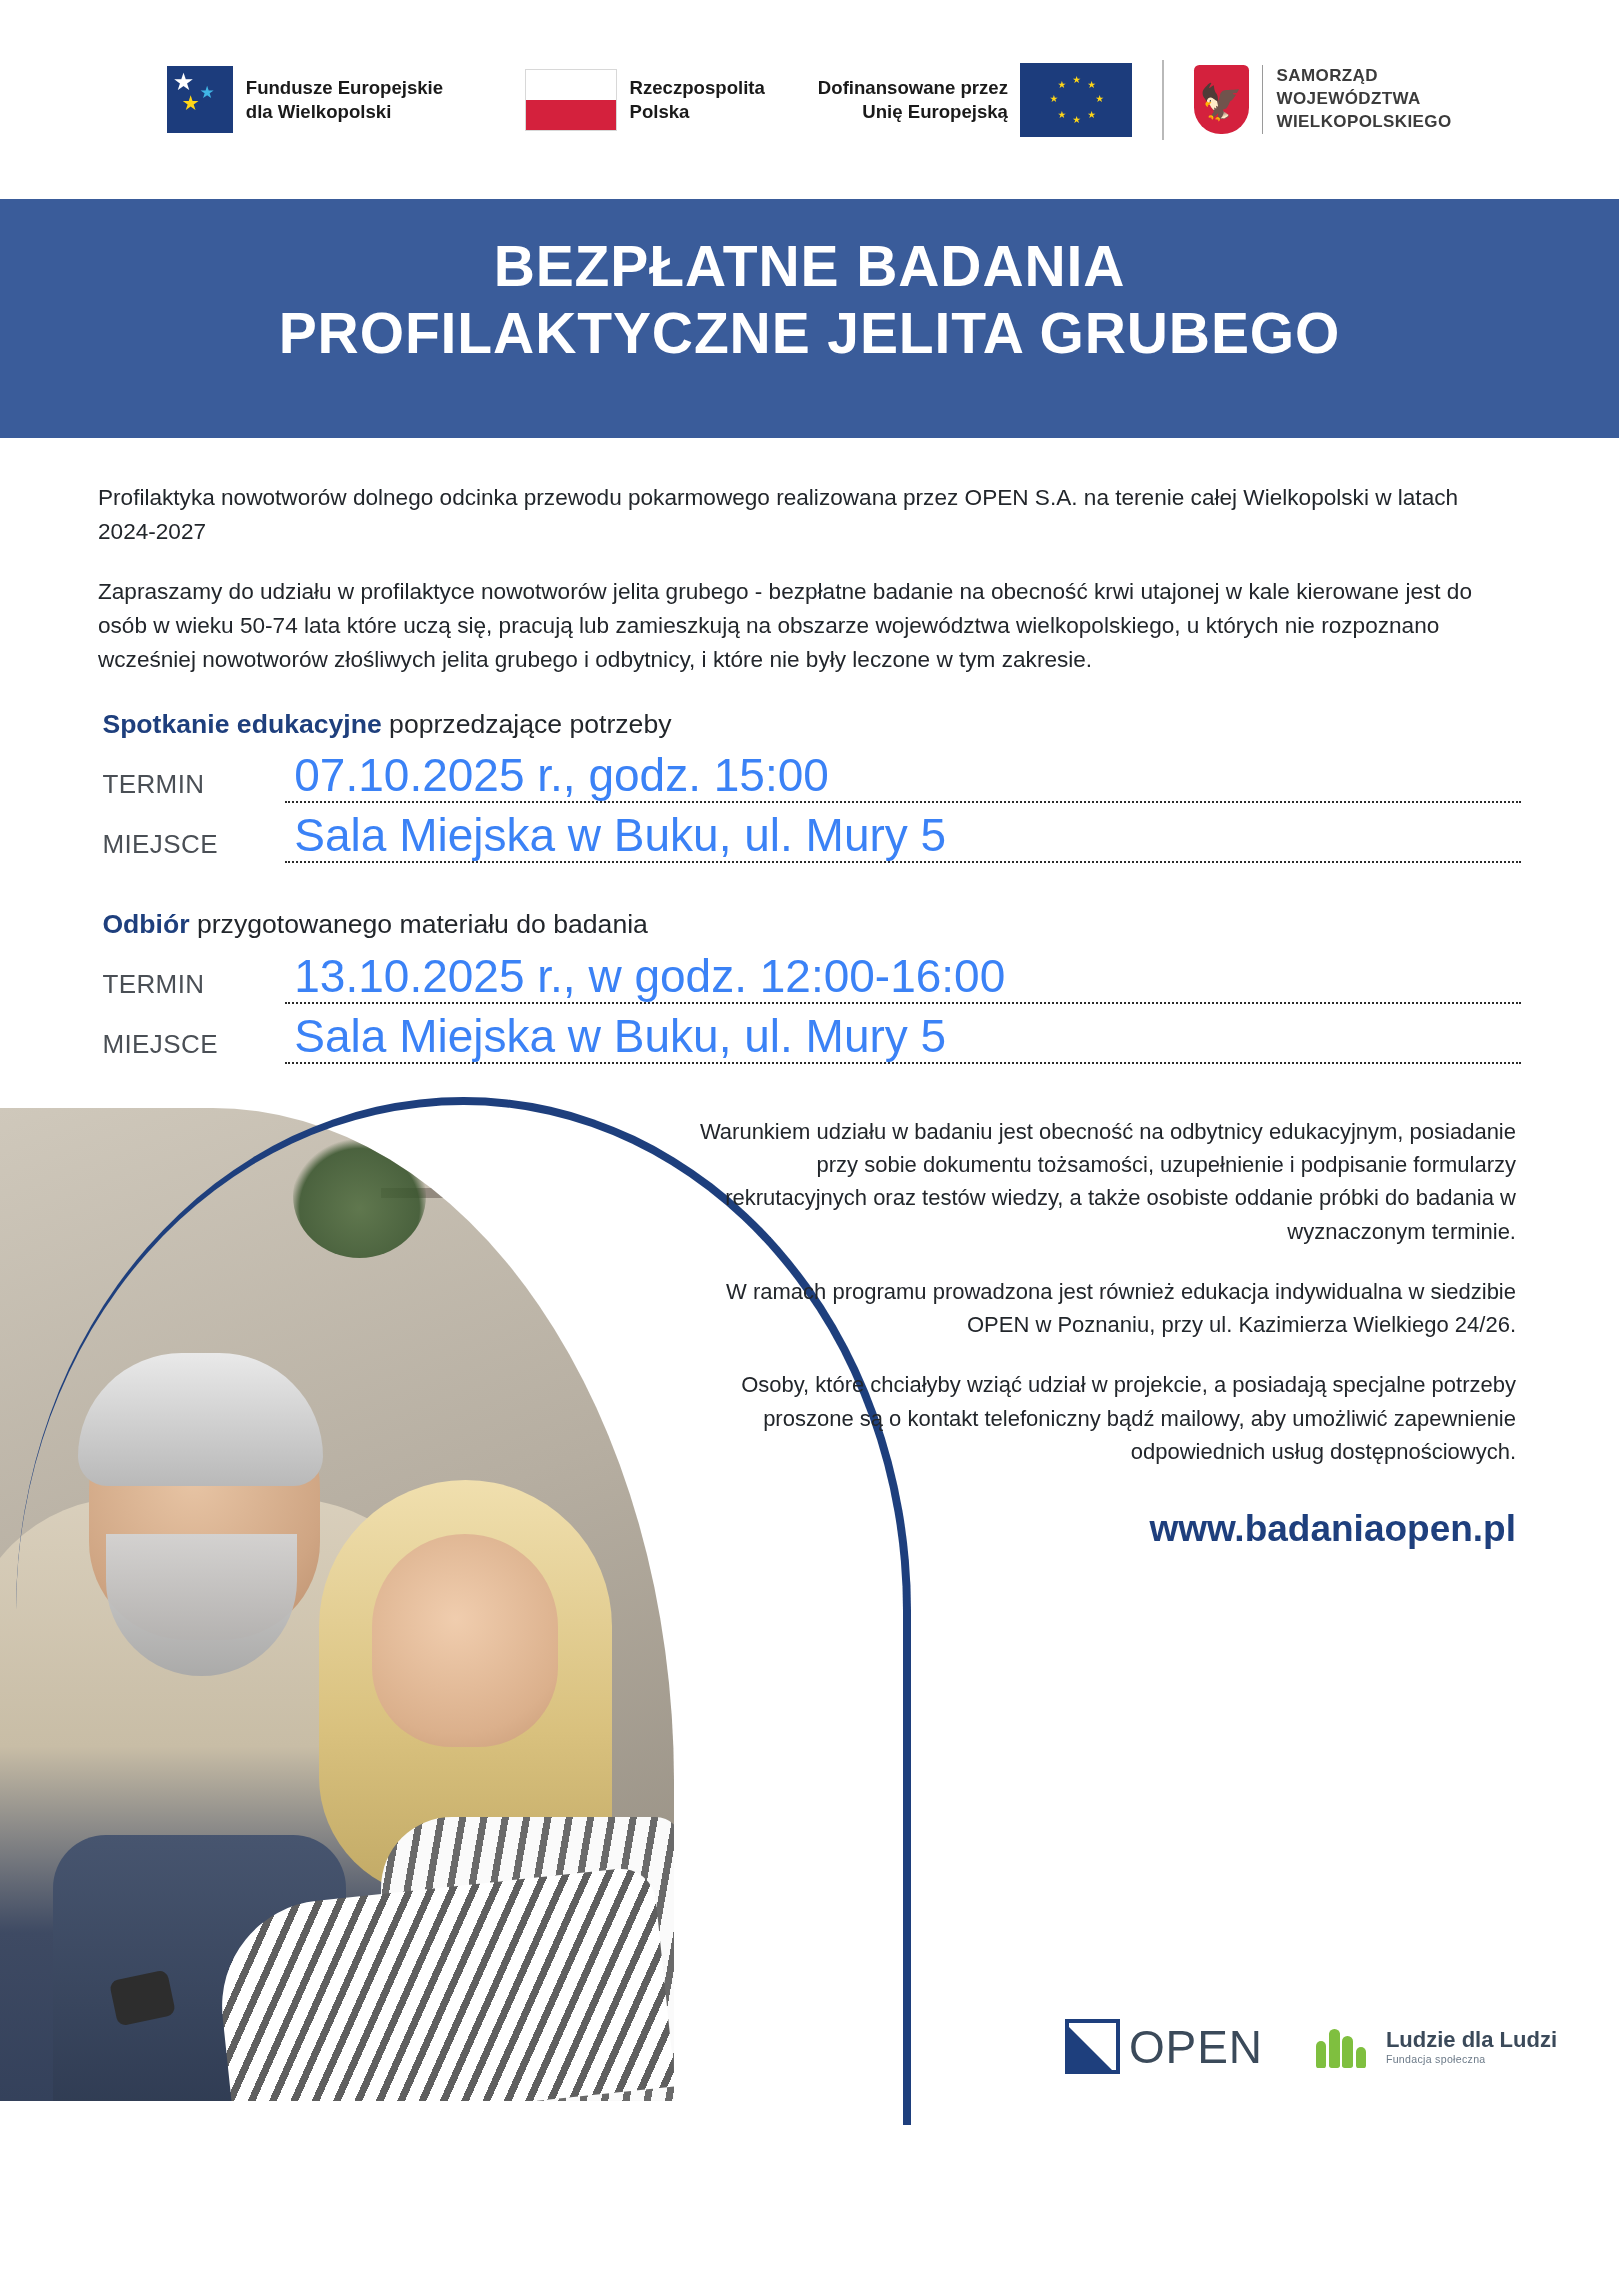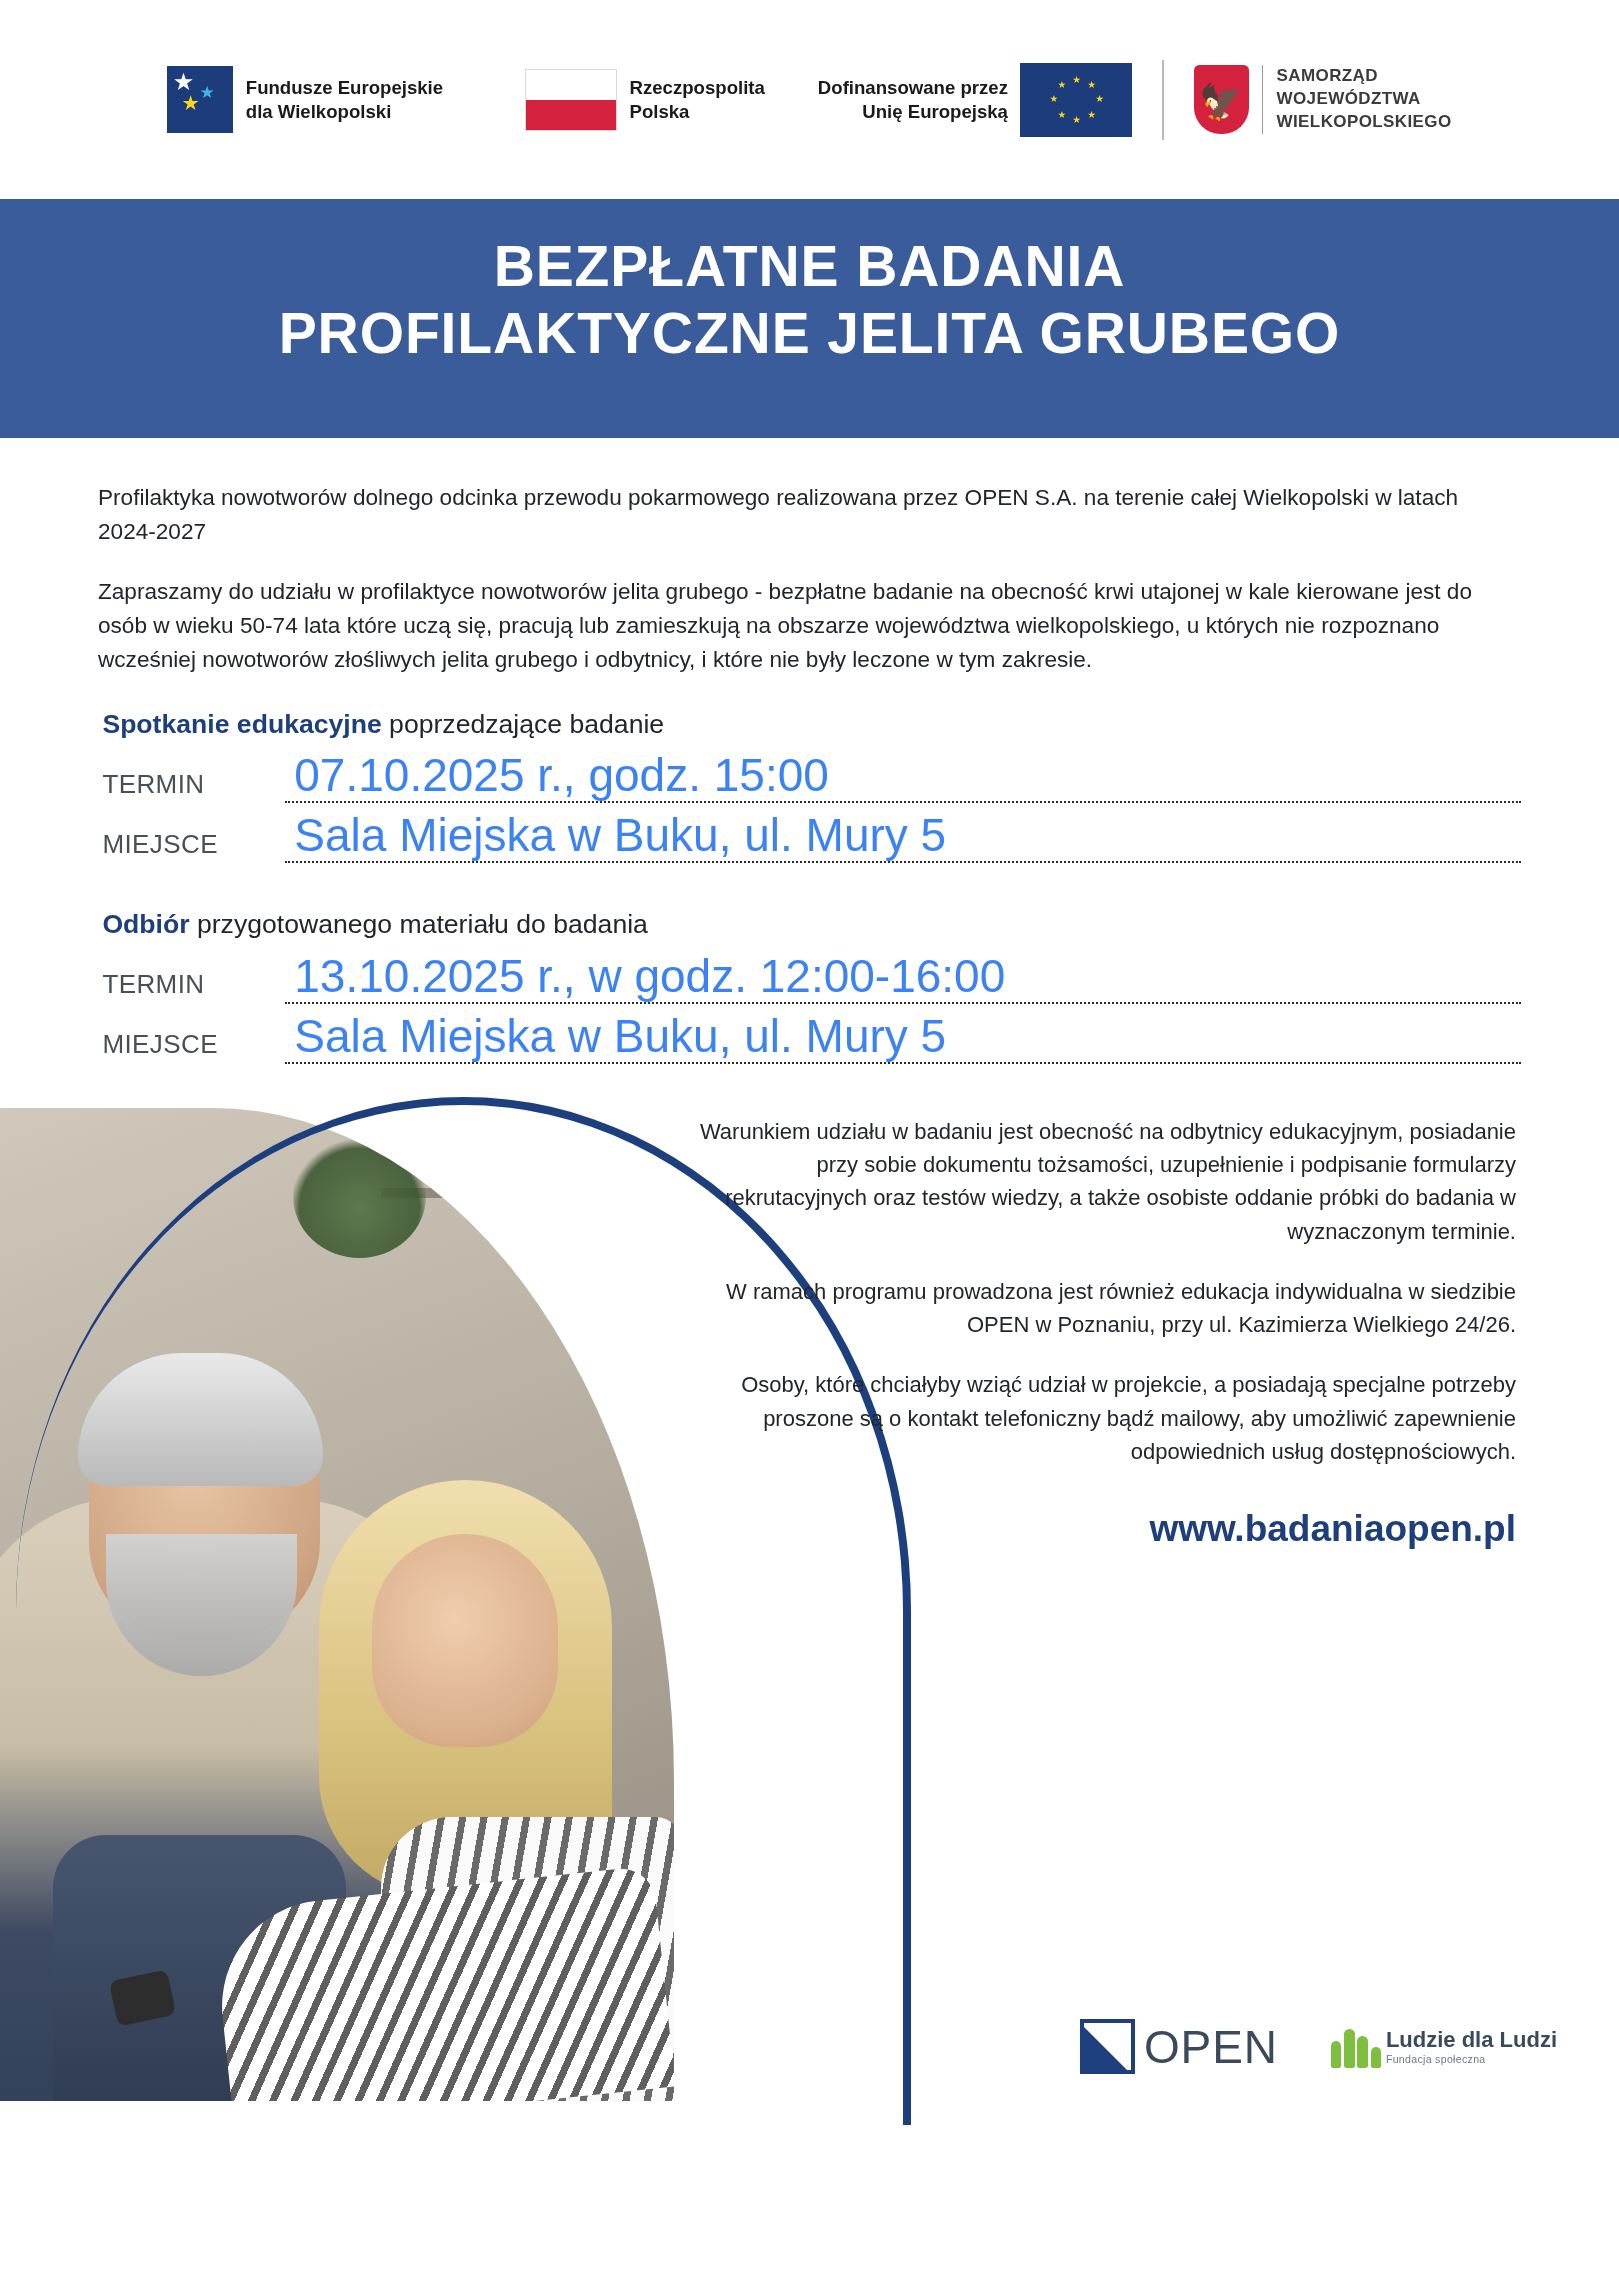--- a/index.html
+++ b/index.html
@@ -392,21 +392,21 @@
   }
   .open-text {
     font-size: 46px;
     letter-spacing: 0.9px;
     color: #3b4a5a;
     font-weight: 400;
   }
   .ludzie-logo {
     display: flex;
     align-items: center;
-    gap: 4px;
+    gap: 19px;
   }
   .ludzie-mark {
     width: 51px; height: 43px;
     position: relative;
   }
   .ludzie-mark span {
     position: absolute;
     bottom: 0;
     width: 10.6px;
     background: #7fbf3f;
@@ -487,21 +487,21 @@
 PROFILAKTYCZNE JELITA GRUBEGO</h1>
 </div>
 
 <div class="body-wrap">
 
   <p class="para">Profilaktyka nowotworów dolnego odcinka przewodu pokarmowego realizowana przez OPEN S.A. na terenie całej Wielkopolski w latach 2024-2027</p>
   <p class="para">Zapraszamy do udziału w profilaktyce nowotworów jelita grubego - bezpłatne badanie na obecność krwi utajonej w kale kierowane jest do osób w wieku 50-74 lata które uczą się, pracują lub zamieszkują na obszarze województwa wielkopolskiego, u których nie rozpoznano wcześniej nowotworów złośliwych jelita grubego i odbytnicy, i które nie były leczone w tym zakresie.</p>
 
   <div class="section">
     <div class="section-head">
-      <span class="bold">Spotkanie edukacyjne</span><span class="reg"> poprzedzające badanie</span>
+      <span class="bold">Spotkanie edukacyjne</span><span class="reg"> poprzedzające potrzeby</span>
     </div>
 
     <div class="field-row">
       <div class="field-label">TERMIN</div>
       <div class="field-value-wrap">
         <div class="field-value">07.10.2025 r., godz. 15:00</div>
       </div>
     </div>
 
     <div class="field-row">

